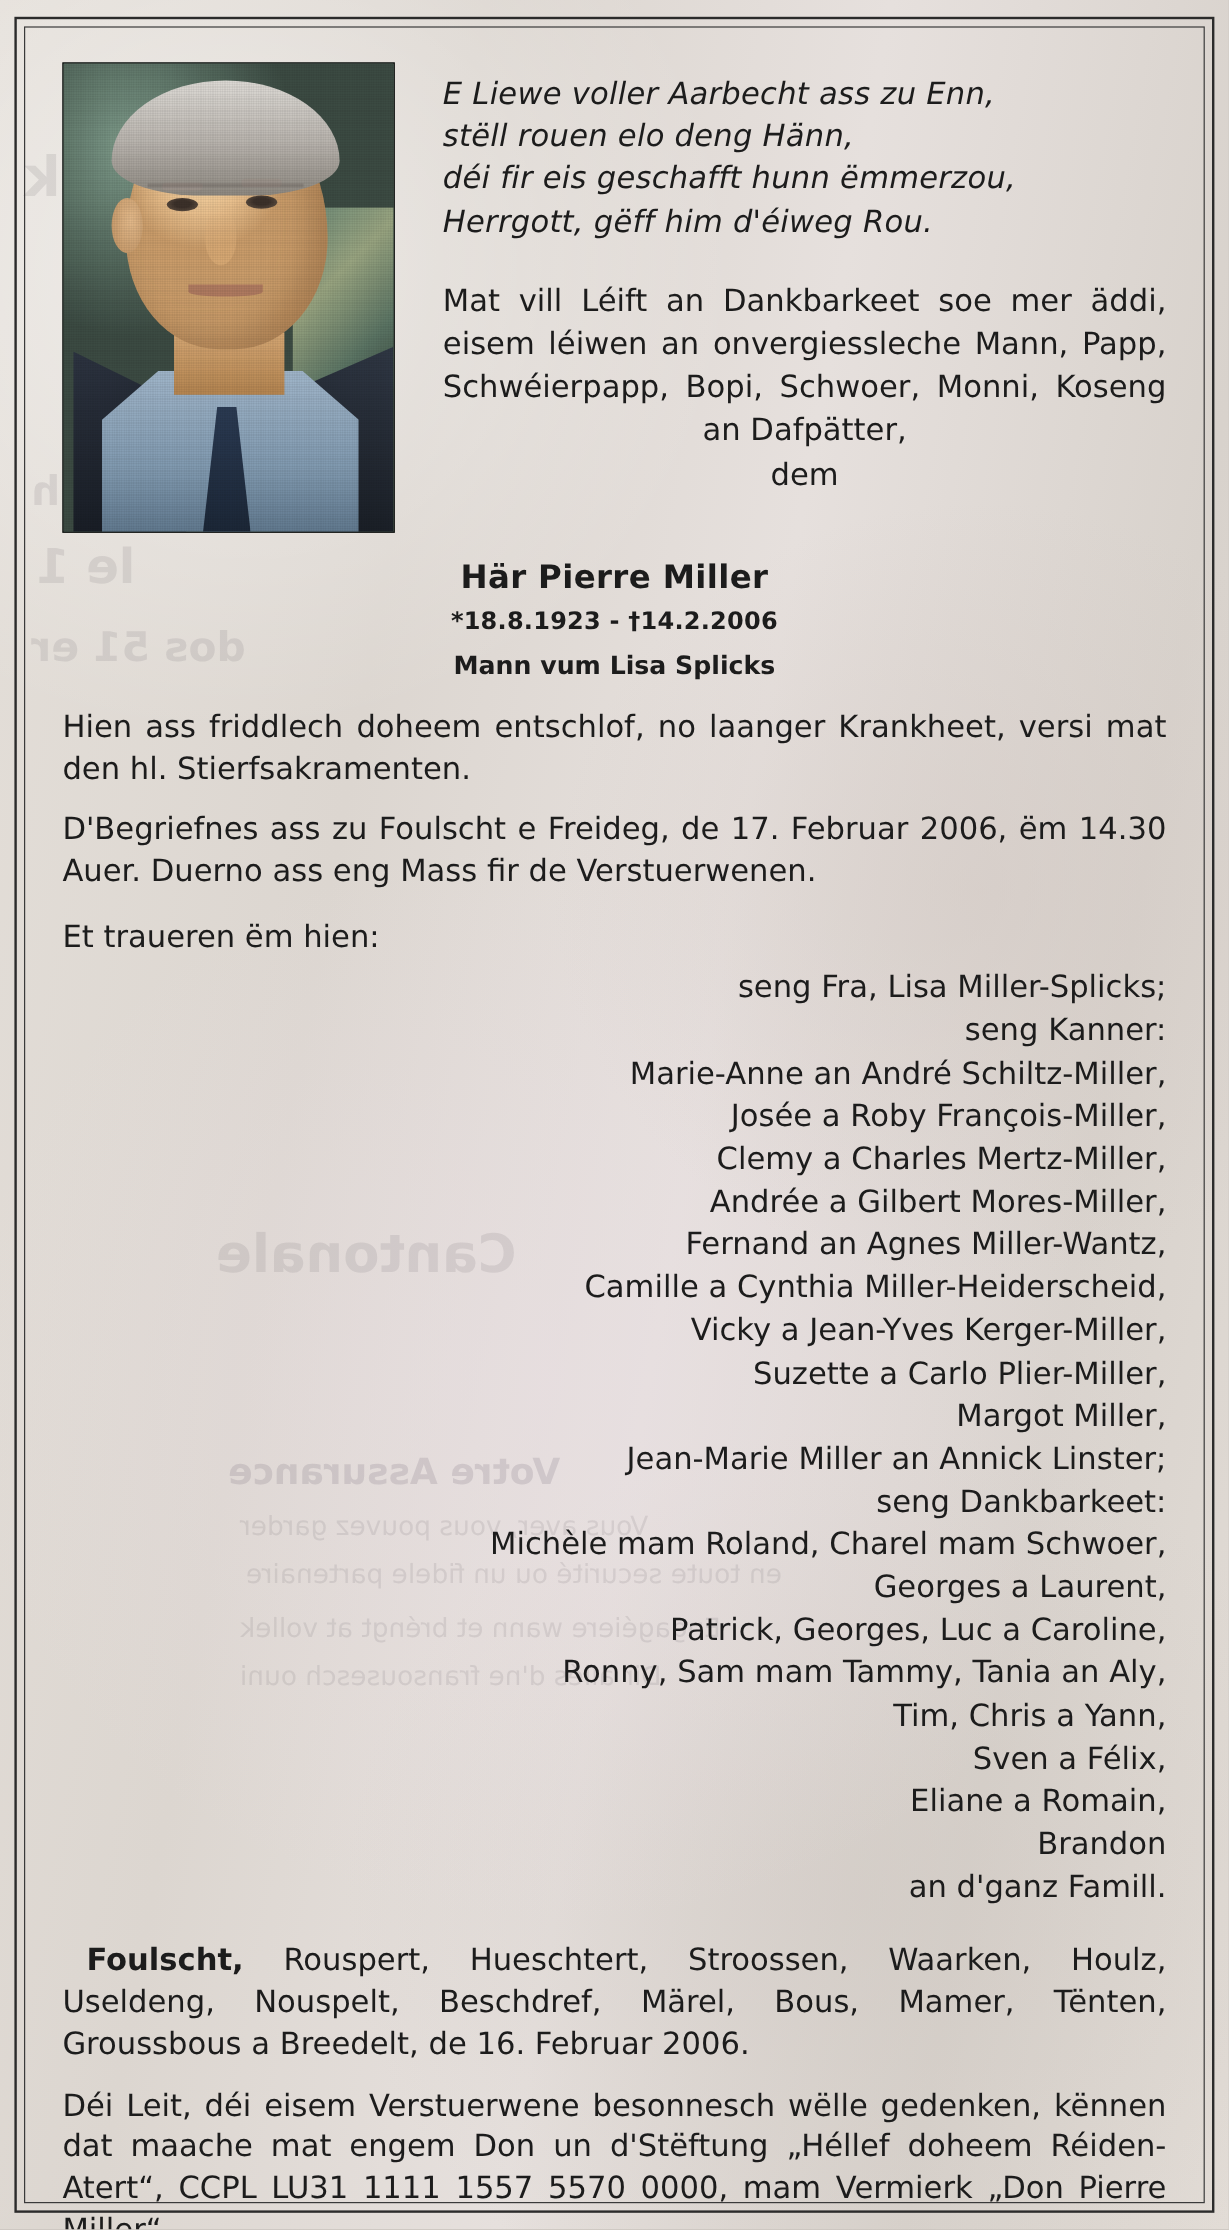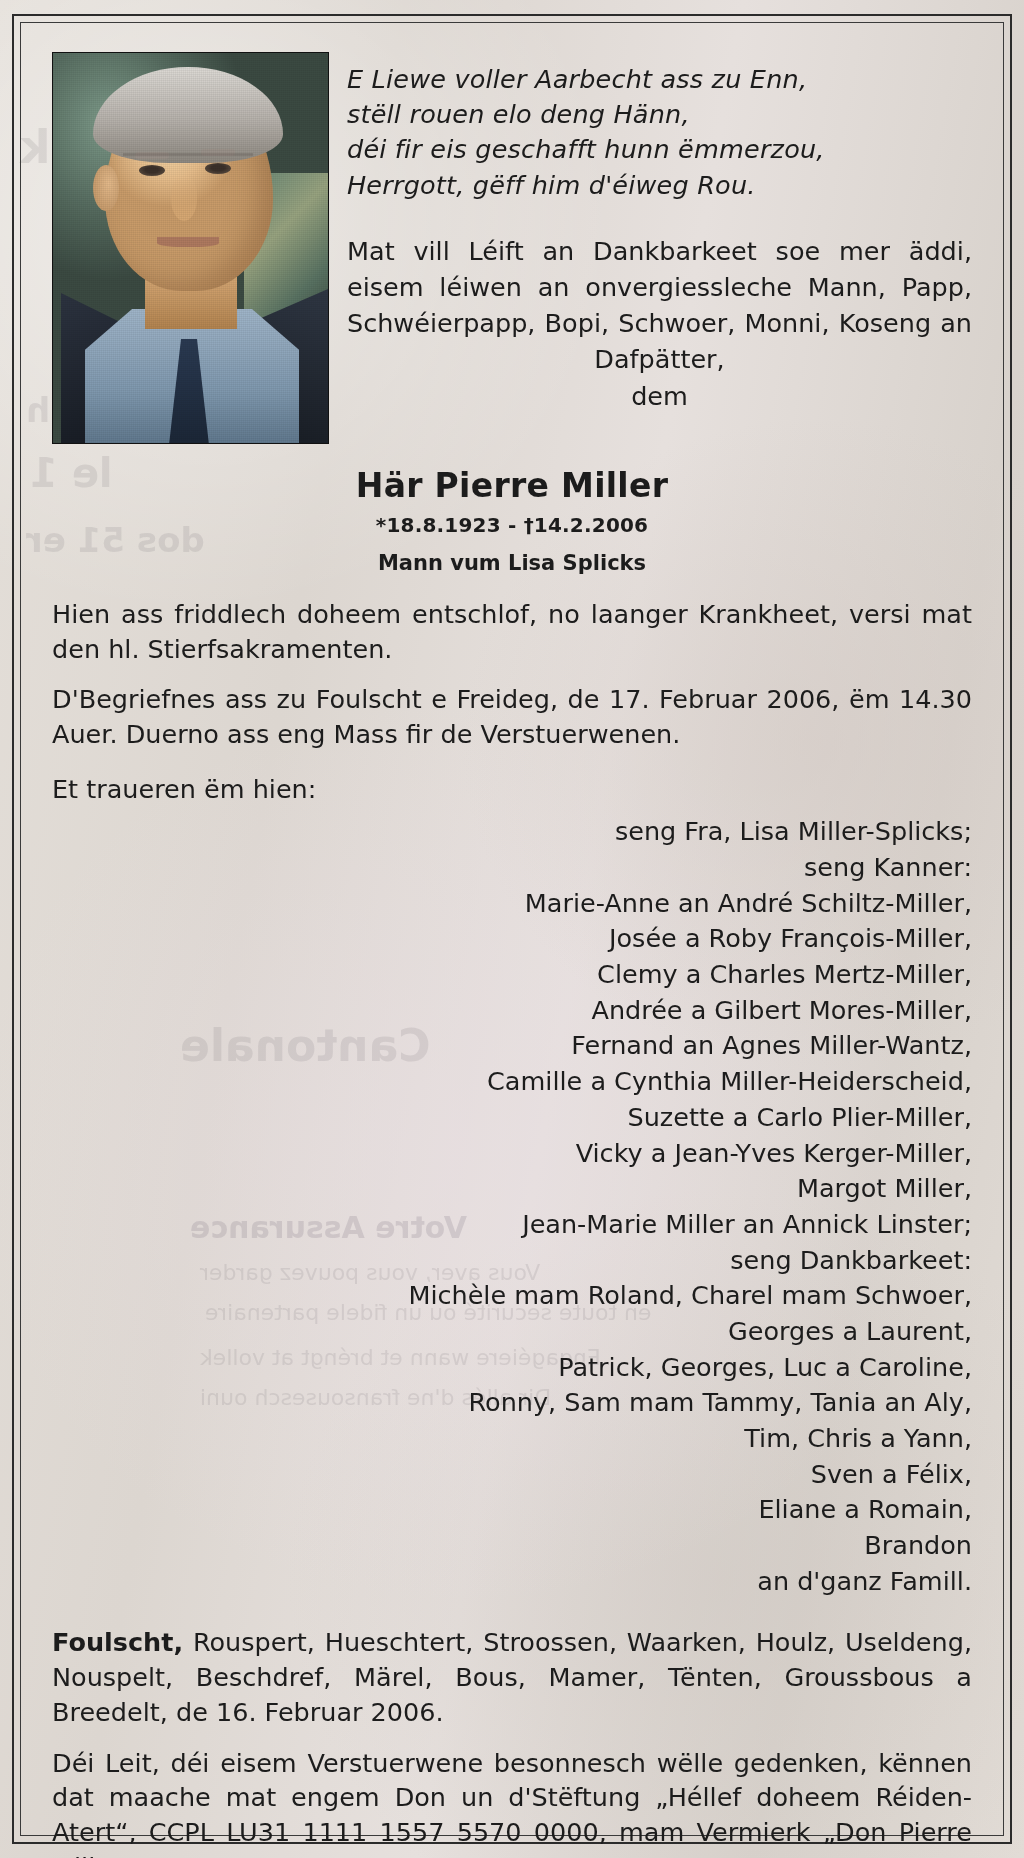--- a/index.html
+++ b/index.html
@@ -67,21 +67,21 @@
     position: absolute;
     left: 52px; top: 52px;
     width: 920px;
     color: #1c1c1c;
   }
 
   
   .top {
     display: flex;
     align-items: flex-start;
-    gap: 18px;
+    gap: 40px;
   }
   .photo {
     width: 275px;
     height: 390px;
     flex: 0 0 275px;
     border: 1px solid #111;
     position: relative;
     overflow: hidden;
     background: #4b5a50;
   }
@@ -189,21 +189,21 @@
     line-height: 1.42;
     text-align: justify;
     text-align-last: center;
   }
   .intro .lastline { text-align: center; }
 
   .name {
     margin-top: 22px;
     text-align: center;
     font-weight: bold;
-    font-size: 33px;
+    font-size: 27px;
     letter-spacing: .3px;
   }
   .dates {
     text-align: center;
     font-size: 20px;
     font-weight: bold;
     margin-top: 8px;
     letter-spacing: .2px;
   }
   .spouse {
@@ -231,21 +231,21 @@
   .lvl2 { padding-left: 108px; }
   .lvl3 { padding-left: 150px; }
   .lvl0 { padding-left: 24px; }
 
   .places {
     margin-top: 26px;
     font-size: 25.5px;
     line-height: 1.36;
     text-align: justify;
   }
-  .places b { font-weight: bold; }
+  .places b { font-weight: bold; margin-left: 20px; }
   .donation {
     margin-top: 16px;
     font-size: 25.5px;
     line-height: 1.36;
     text-align: justify;
   }
 </style>
 </head>
 <body>
 
@@ -316,22 +316,22 @@
 
       <ul class="mourners">
         <li class="lvl1">seng Fra, Lisa Miller-Splicks;</li>
         <li class="lvl1">seng Kanner:</li>
         <li class="lvl2">Marie-Anne an André Schiltz-Miller,</li>
         <li class="lvl2">Josée a Roby François-Miller,</li>
         <li class="lvl2">Clemy a Charles Mertz-Miller,</li>
         <li class="lvl2">Andrée a Gilbert Mores-Miller,</li>
         <li class="lvl2">Fernand an Agnes Miller-Wantz,</li>
         <li class="lvl2">Camille a Cynthia Miller-Heiderscheid,</li>
+        <li class="lvl2">Vicky a Jean-Yves Kerger-Miller,</li>
         <li class="lvl2">Suzette a Carlo Plier-Miller,</li>
-        <li class="lvl2">Vicky a Jean-Yves Kerger-Miller,</li>
         <li class="lvl2">Margot Miller,</li>
         <li class="lvl2">Jean-Marie Miller an Annick Linster;</li>
         <li class="lvl1">seng Dankbarkeet:</li>
         <li class="lvl2">Michèle mam Roland, Charel mam Schwoer,</li>
         <li class="lvl3">Georges a Laurent,</li>
         <li class="lvl2">Patrick, Georges, Luc a Caroline,</li>
         <li class="lvl2">Ronny, Sam mam Tammy, Tania an Aly,</li>
         <li class="lvl2">Tim, Chris a Yann,</li>
         <li class="lvl2">Sven a Félix,</li>
         <li class="lvl2">Eliane a Romain,</li>

